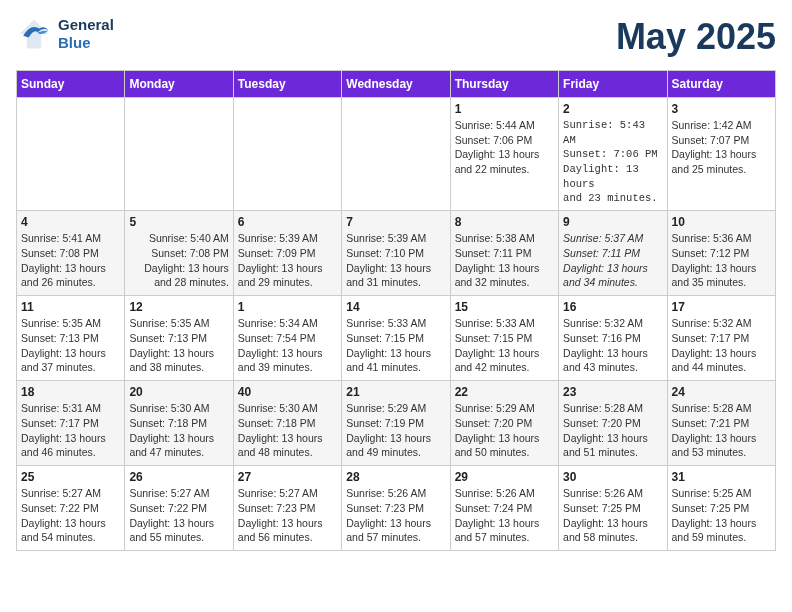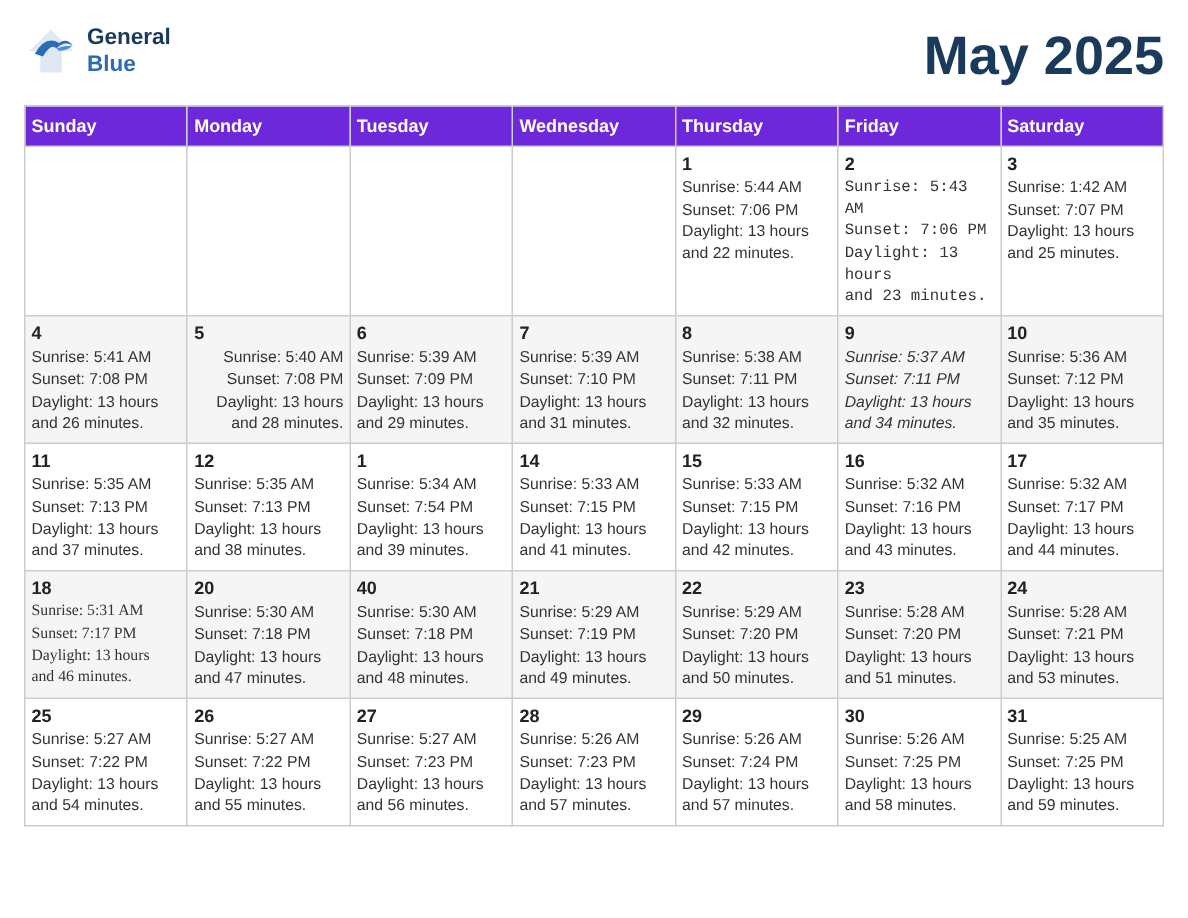--- a/index.html
+++ b/index.html
@@ -250,21 +250,21 @@
           <div class="day-num">17</div>
           <div class="day-info" style="white-space: pre-line;">Sunrise: 5:32 AM
 Sunset: 7:17 PM
 Daylight: 13 hours
 and 44 minutes.</div>
         </td>
       </tr>
       <tr>
         <td>
           <div class="day-num">18</div>
-          <div class="day-info" style="white-space: pre-line; font-family: Liberation Serif, serif;">Sunrise: 5:31 AM
+          <div class="day-info" style="white-space: pre-line;">Sunrise: 5:31 AM
 Sunset: 7:17 PM
 Daylight: 13 hours
 and 46 minutes.</div>
         </td>
         <td>
           <div class="day-num">20</div>
           <div class="day-info" style="white-space: pre-line;">Sunrise: 5:30 AM
 Sunset: 7:18 PM
 Daylight: 13 hours
 and 47 minutes.</div>

